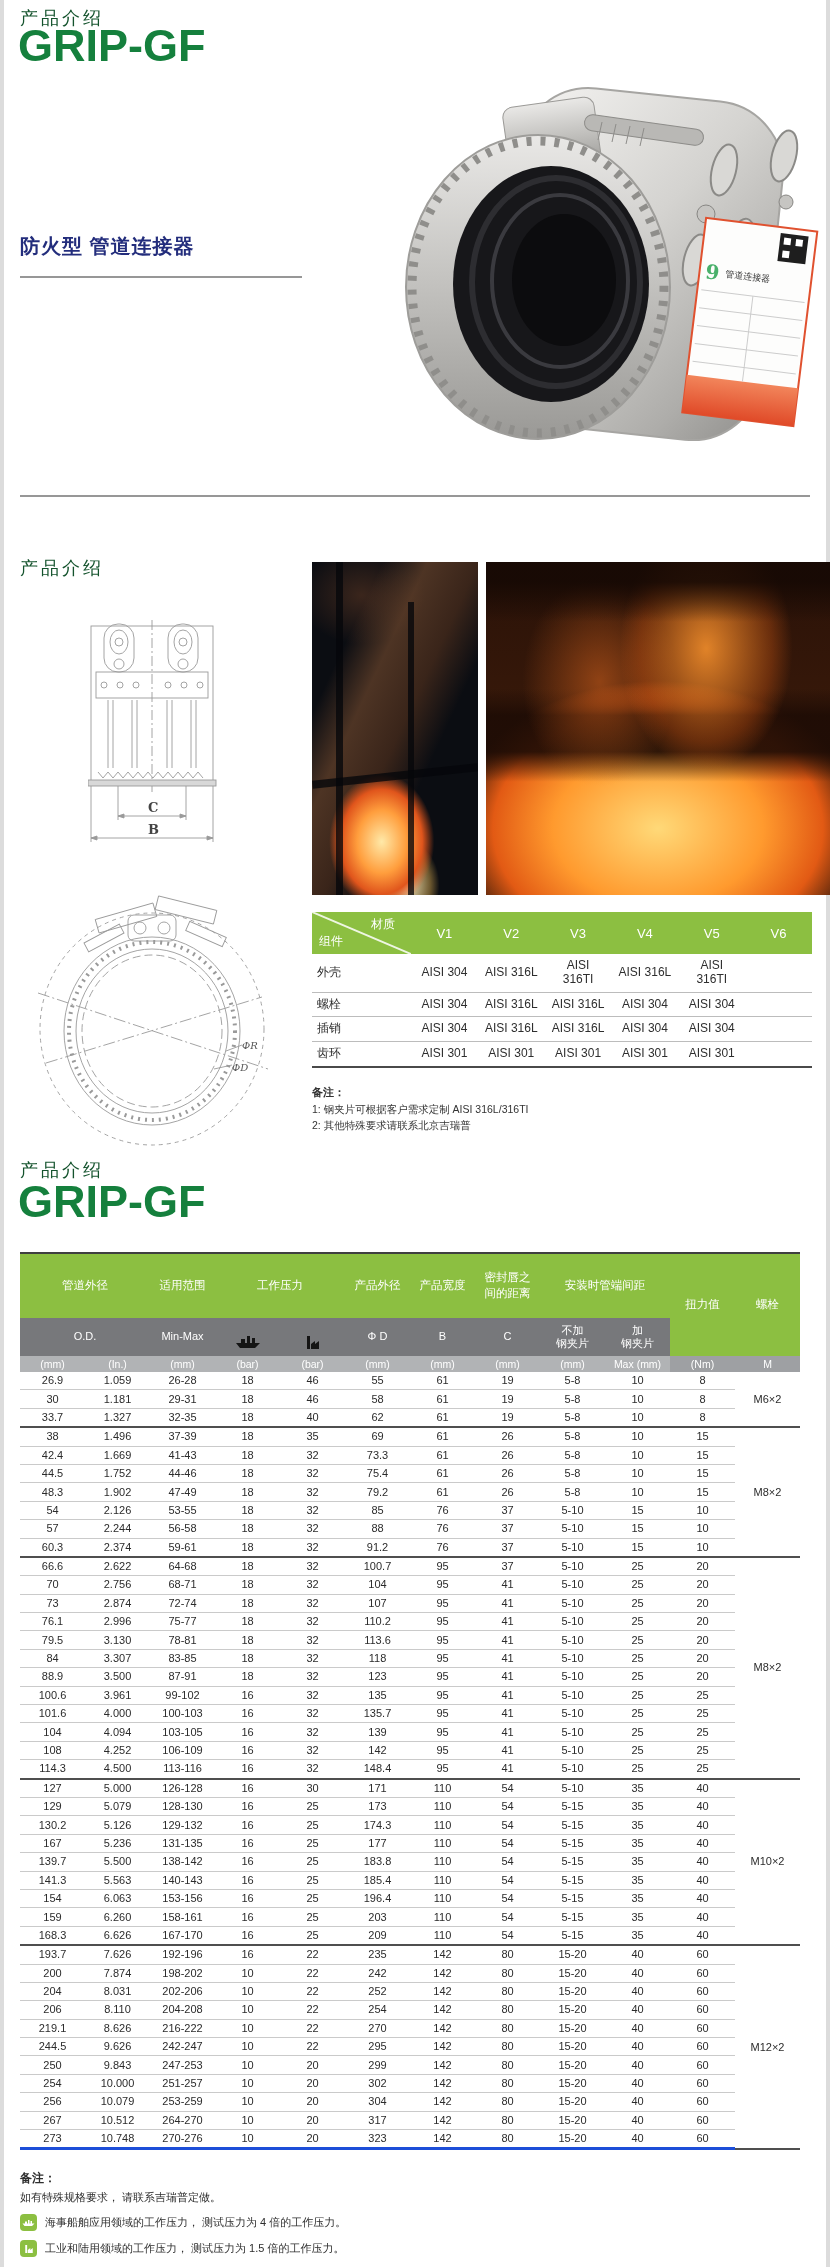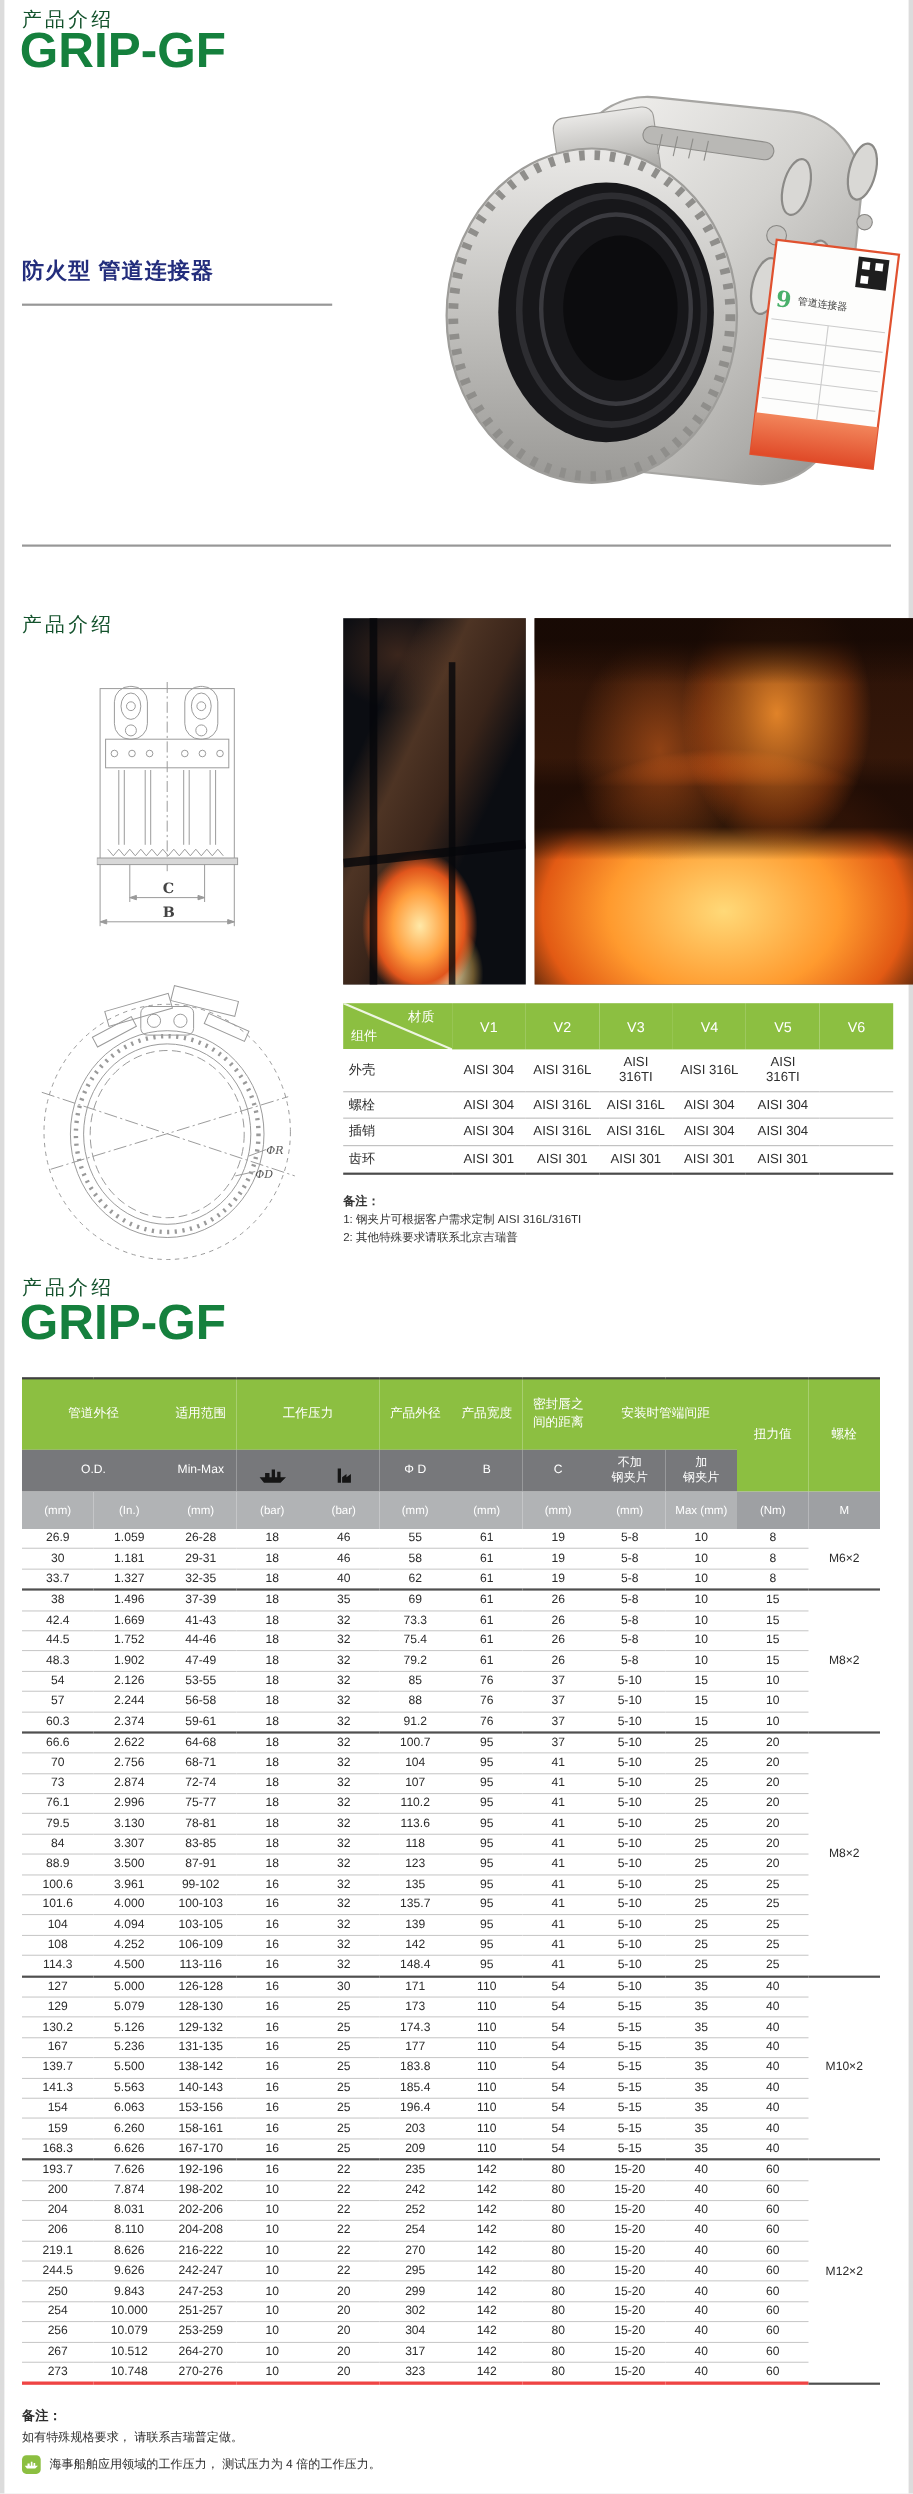--- a/index.html
+++ b/index.html
@@ -49,27 +49,27 @@
   .mat tr:last-child td{border-bottom:2px solid #4a4a4a;}
   .mat-notes{font-size:10.5px;color:#333;line-height:1.55;}
   .mat-notes .t{font-weight:700;font-size:11px;}
 
   
   .spec{width:780px;table-layout:fixed;border-top:2px solid #3f3f3f;}
   .spec th{padding:0;font-weight:400;color:#fff;white-space:pre-line;}
   .spec .h1 th{background:#8cbf41;font-size:11.5px;height:64px;line-height:1.35;}
   .spec th.grn{background:#8cbf41;font-size:11.5px;}
   .spec .h2 th{background:#77787b;font-size:11px;height:38px;line-height:1.2;}
-  .spec .h3 th{background:#b1b3b5;font-size:10.5px;height:34px;}
+  .spec .h3 th{background:#b1b3b5;font-size:10.5px;height:16px;}
   .spec .h3 th.du{background:#9ea0a3;}
   .spec td{font-size:11px;color:#2b2b2b;text-align:center;height:17.4px;padding:0;
            border-bottom:1px solid #cacaca;line-height:1;}
   .spec td.bolt{border-bottom:2px solid #4f4f4f;font-size:11px;}
   .spec tr.gend td{border-bottom:2px solid #4f4f4f;}
-  .spec tbody tr:last-child td{border-bottom:3px solid #ef4444;}
+  .spec tbody tr:last-child td{border-bottom:3px solid #1d4ed8;}
 
   
   .foot{font-size:11px;color:#2e2e2e;}
   .foot .t{font-weight:700;font-size:12px;margin-bottom:3px;}
   .foot .row{display:flex;align-items:center;margin-top:9px;}
   .foot .chip{width:17px;height:17px;border-radius:4px;background:#8cbf41;display:flex;
               align-items:center;justify-content:center;margin-right:8px;flex:none;}
 
   svg text{font-family:"DejaVu Serif","Liberation Serif",serif;}
 </style>
@@ -930,16 +930,24 @@
       <div class="t">备注：</div>
       <div>如有特殊规格要求， 请联系吉瑞普定做。</div>
       <div class="row">
         <span class="chip">
           <svg width="13" height="8" viewBox="0 0 26 14">
             <path fill="#ffffff" d="M1 8 h24 l-5 5 H5 Z M6 4 h4 v4 H6 Z M12 1 h3 v7 h-3 Z M17 3 h3 v5 h-3 Z"></path>
           </svg>
         </span>
         <span>海事船舶应用领域的工作压力， 测试压力为 4 倍的工作压力。</span>
       </div>
+      <div class="row">
+        <span class="chip">
+          <svg width="10" height="10" viewBox="0 0 16 15">
+            <path fill="#ffffff" d="M2 1 h3 v13 H2 Z M6 14 V9 l4 -3 v3 l4 -3 v8 Z"></path>
+          </svg>
+        </span>
+        <span>工业和陆用领域的工作压力， 测试压力为 1.5 倍的工作压力。</span>
+      </div>
 
     </div>
   </div>
 </div>
 
 </body></html>

